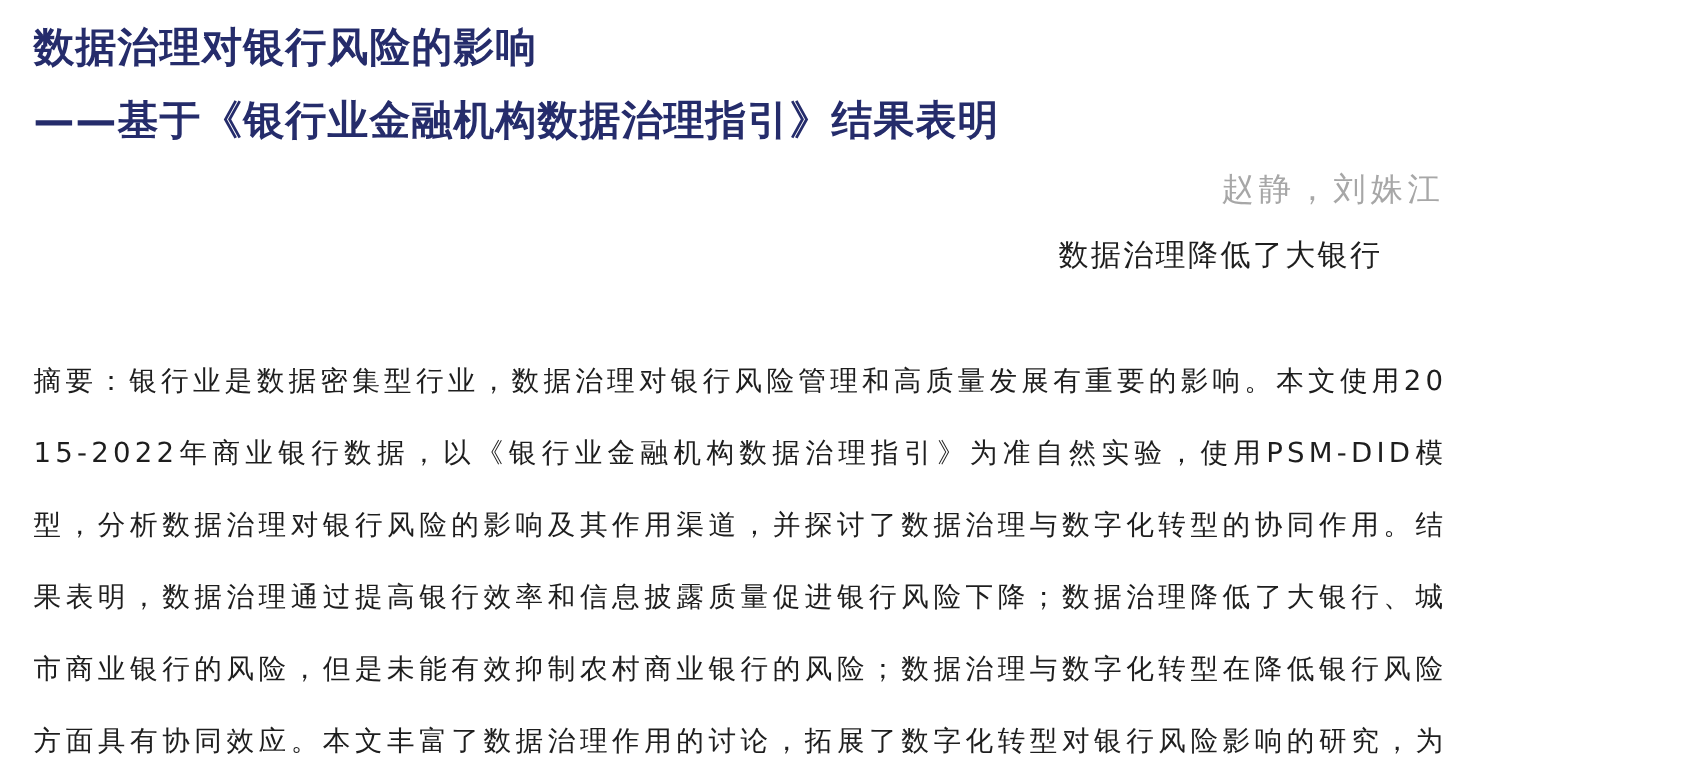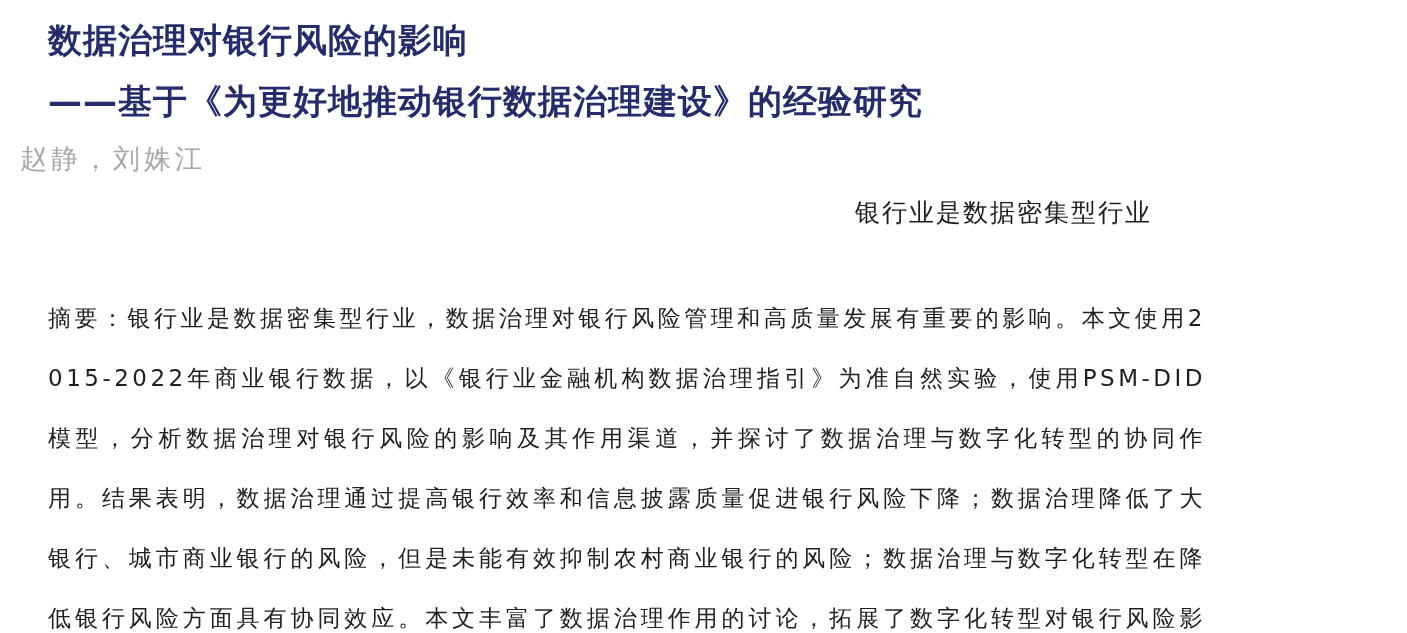--- a/index.html
+++ b/index.html
@@ -8,37 +8,36 @@
     background: #ffffff;
   }
   .page {
     position: relative;
     width: 1218px;
     height: 633px;
     background: #ffffff;
     overflow: hidden;
     box-sizing: border-box;
     font-family: "DejaVu Sans", "Liberation Sans", sans-serif;
-    padding-left: 20px;
   }
   .title-block {
     margin: 10px 20px 0 28px;
     color: #252C6B;
     font-weight: bold;
     font-size: 34px;
     line-height: 61px;
     letter-spacing: 1px;
   }
   .title-line {
     display: block;
     white-space: nowrap;
   }
   .authors {
     margin: 12px 14px 0 0;
-    text-align: left;
+    text-align: right;
     color: #A7A7A7;
     font-family: "DejaVu Serif", "Liberation Serif", serif;
     font-size: 27px;
     line-height: 30px;
     letter-spacing: 4px;
   }
   .affiliation {
     margin: 24px 66px 0 0;
     text-align: right;
     color: #1E1E1E;
@@ -60,24 +59,24 @@
     font-weight: normal;
   }
 </style>
 </head>
 <body>
 
 <div class="page">
 
   <h1 class="title-block" style="margin-top:10px; margin-bottom:0;">
     <span class="title-line">数据治理对银行风险的影响</span>
-    <span class="title-line">——基于《为更好地推动银行数据治理建设》的经验研究</span>
+    <span class="title-line">——基于《银行业金融机构数据治理指引》结果表明</span>
   </h1>
 
   <div class="authors">赵静，刘姝江</div>
 
-  <div class="affiliation">银行业是数据密集型行业</div>
+  <div class="affiliation">数据治理降低了大银行</div>
 
   <p class="abstract">
     <span class="abstract-label">摘要：</span><span>银行业是数据密集型行业，数据治理对银行风险管理和高质量发展有重要的影响。本文使用2015-2022年商业银行数据，以《银行业金融机构数据治理指引》为准自然实验，使用PSM-DID模型，分析数据治理对银行风险的影响及其作用渠道，并探讨了数据治理与数字化转型的协同作用。结果表明，数据治理通过提高银行效率和信息披露质量促进银行风险下降；数据治理降低了大银行、城市商业银行的风险，但是未能有效抑制农村商业银行的风险；数据治理与数字化转型在降低银行风险方面具有协同效应。本文丰富了数据治理作用的讨论，拓展了数字化转型对银行风险影响的研究，为更好地推动银行数据治理建设、提升银行风险管理能力提供了有益参考。</span>
   </p>
 
 </div>
 
 </body></html>

